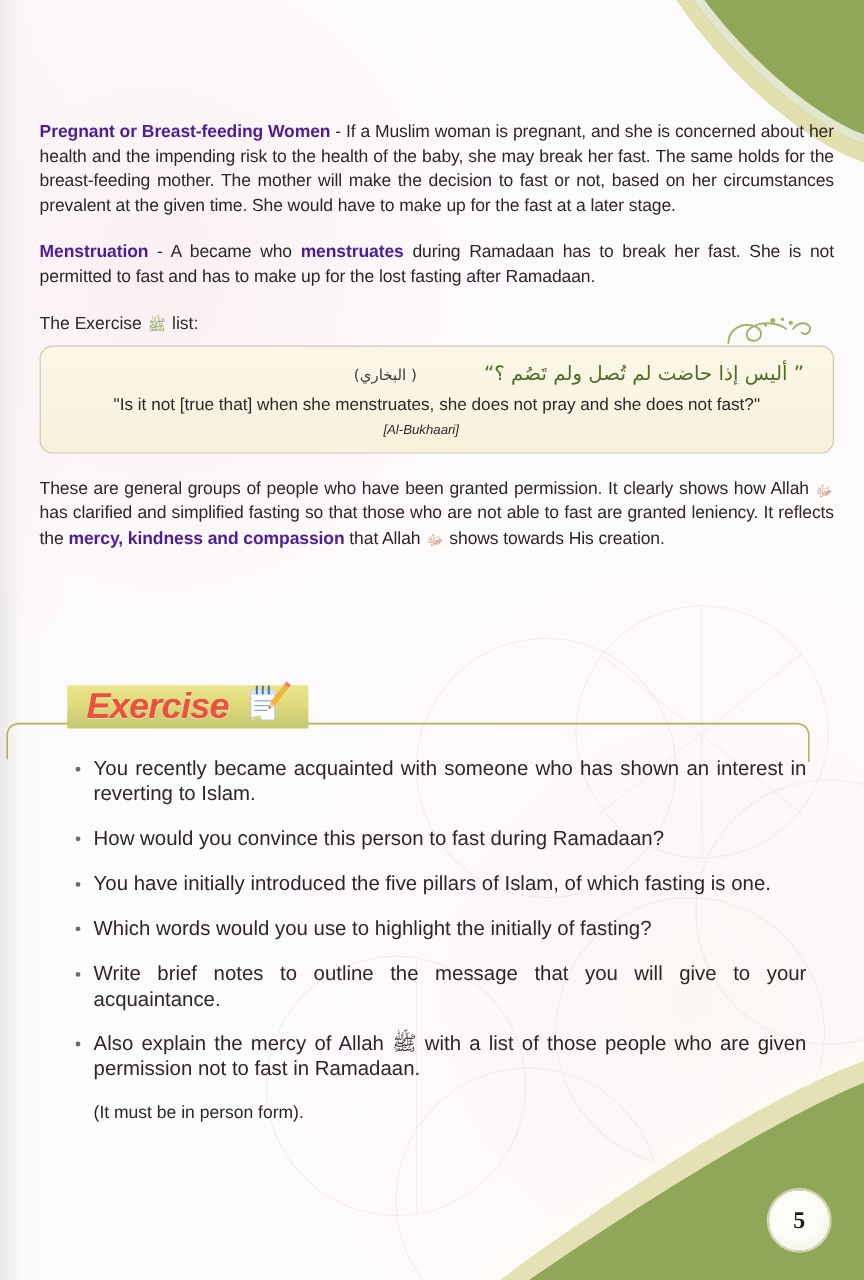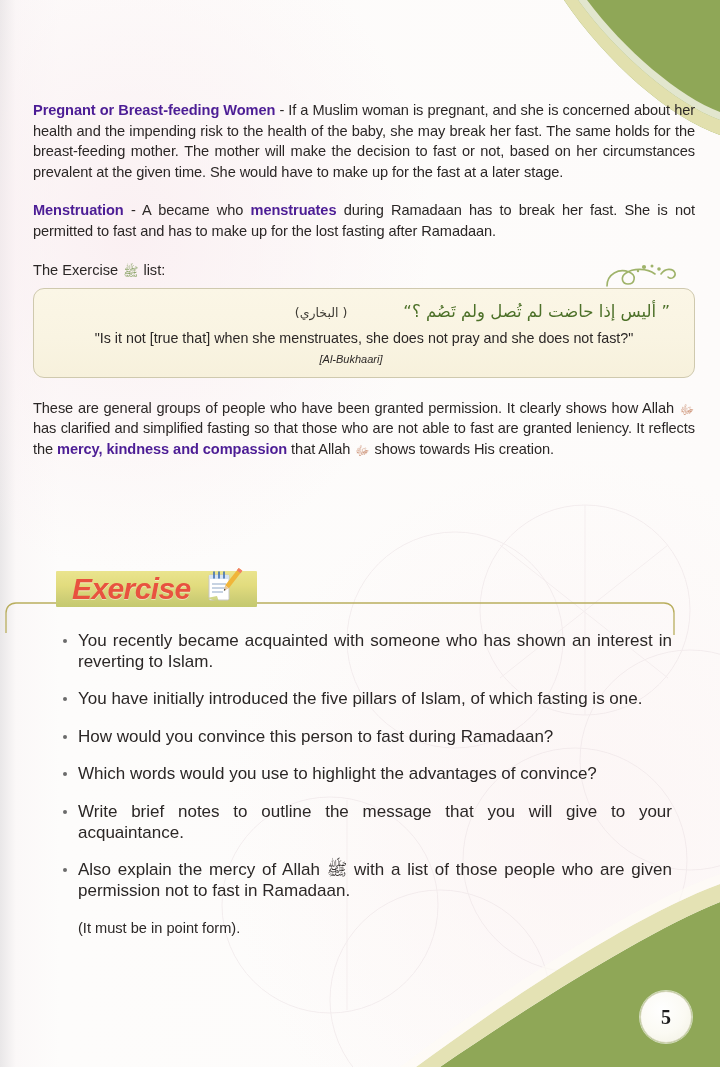--- a/index.html
+++ b/index.html
@@ -349,36 +349,36 @@
       </svg>
     </div>
 
     <div class="bullets">
       <div class="bullet">
         <span class="dot"></span>
         <span>You recently became acquainted with someone who has shown an interest in reverting to Islam.</span>
       </div>
       <div class="bullet">
         <span class="dot"></span>
+        <span>How would you convince this person to fast during Ramadaan?</span>
+      </div>
+      <div class="bullet">
+        <span class="dot"></span>
         <span>You have initially introduced the five pillars of Islam, of which fasting is one.</span>
       </div>
       <div class="bullet">
         <span class="dot"></span>
-        <span>How would you convince this person to fast during Ramadaan?</span>
-      </div>
-      <div class="bullet">
-        <span class="dot"></span>
-        <span>Which words would you use to highlight the advantages of convince?</span>
+        <span>Which words would you use to highlight the initially of fasting?</span>
       </div>
       <div class="bullet">
         <span class="dot"></span>
         <span>Write brief notes to outline the message that you will give to your acquaintance.</span>
       </div>
       <div class="bullet">
         <span class="dot"></span>
         <span>Also explain the mercy of Allah ﷺ with a list of those people who are given permission not to fast in Ramadaan.</span>
       </div>
-      <div class="note-line">(It must be in point form).</div>
+      <div class="note-line">(It must be in person form).</div>
     </div>
 
   </div>
 
 </div>
 
 </body></html>

